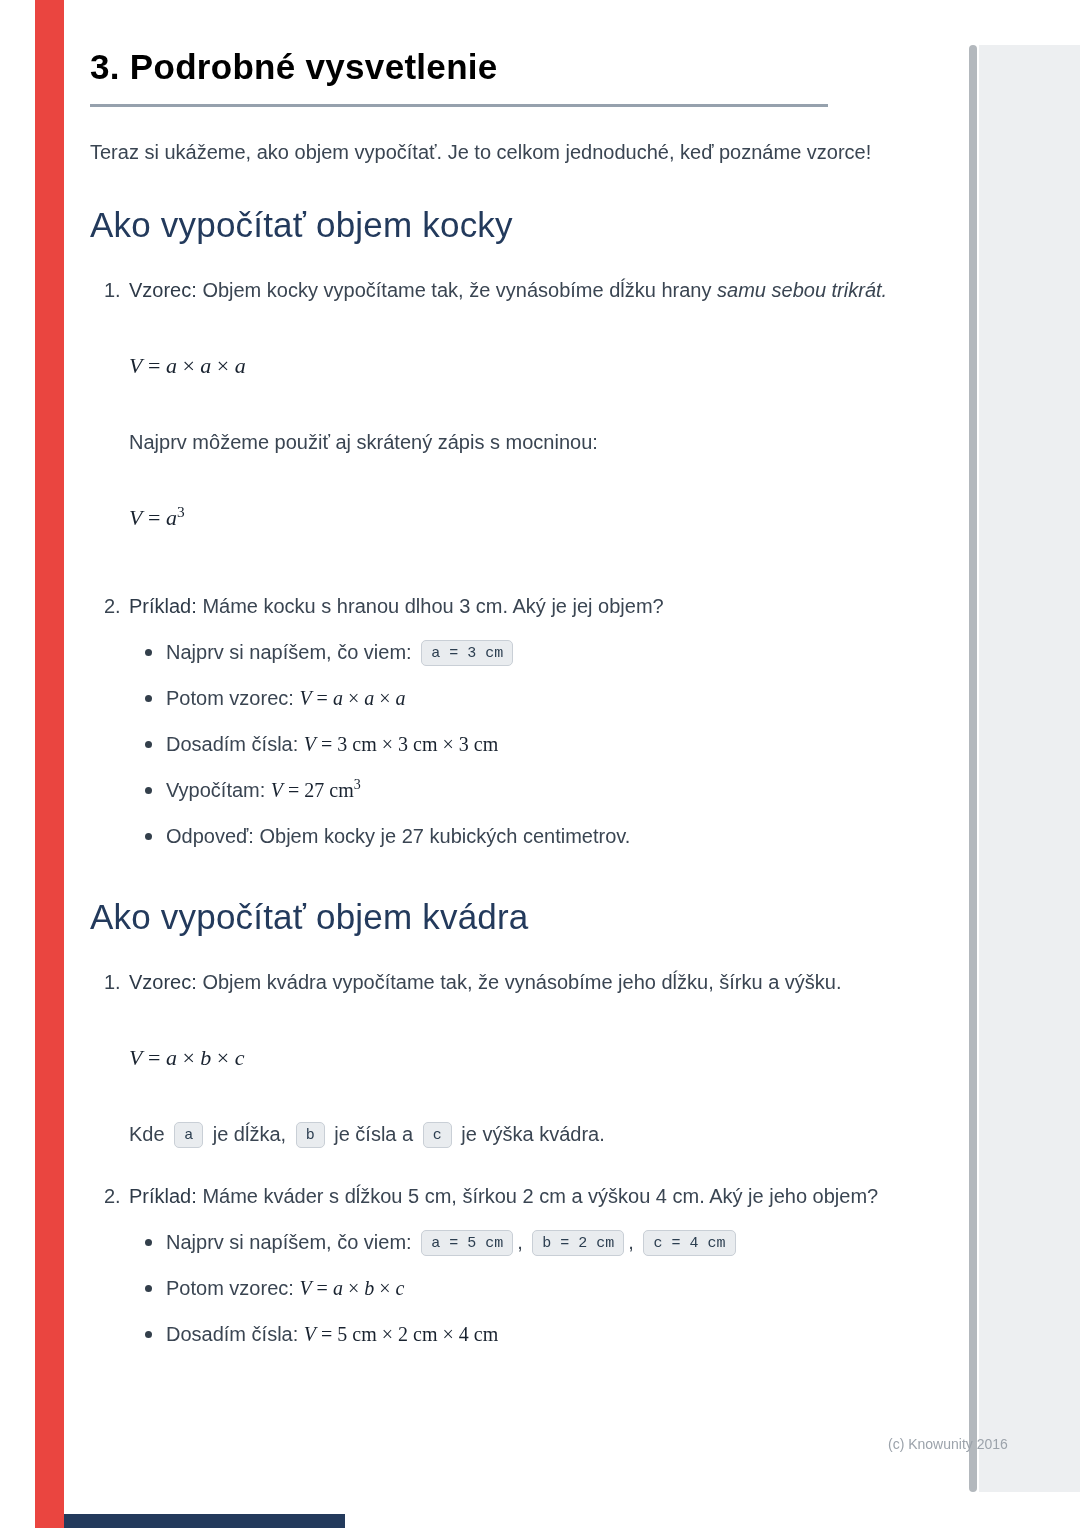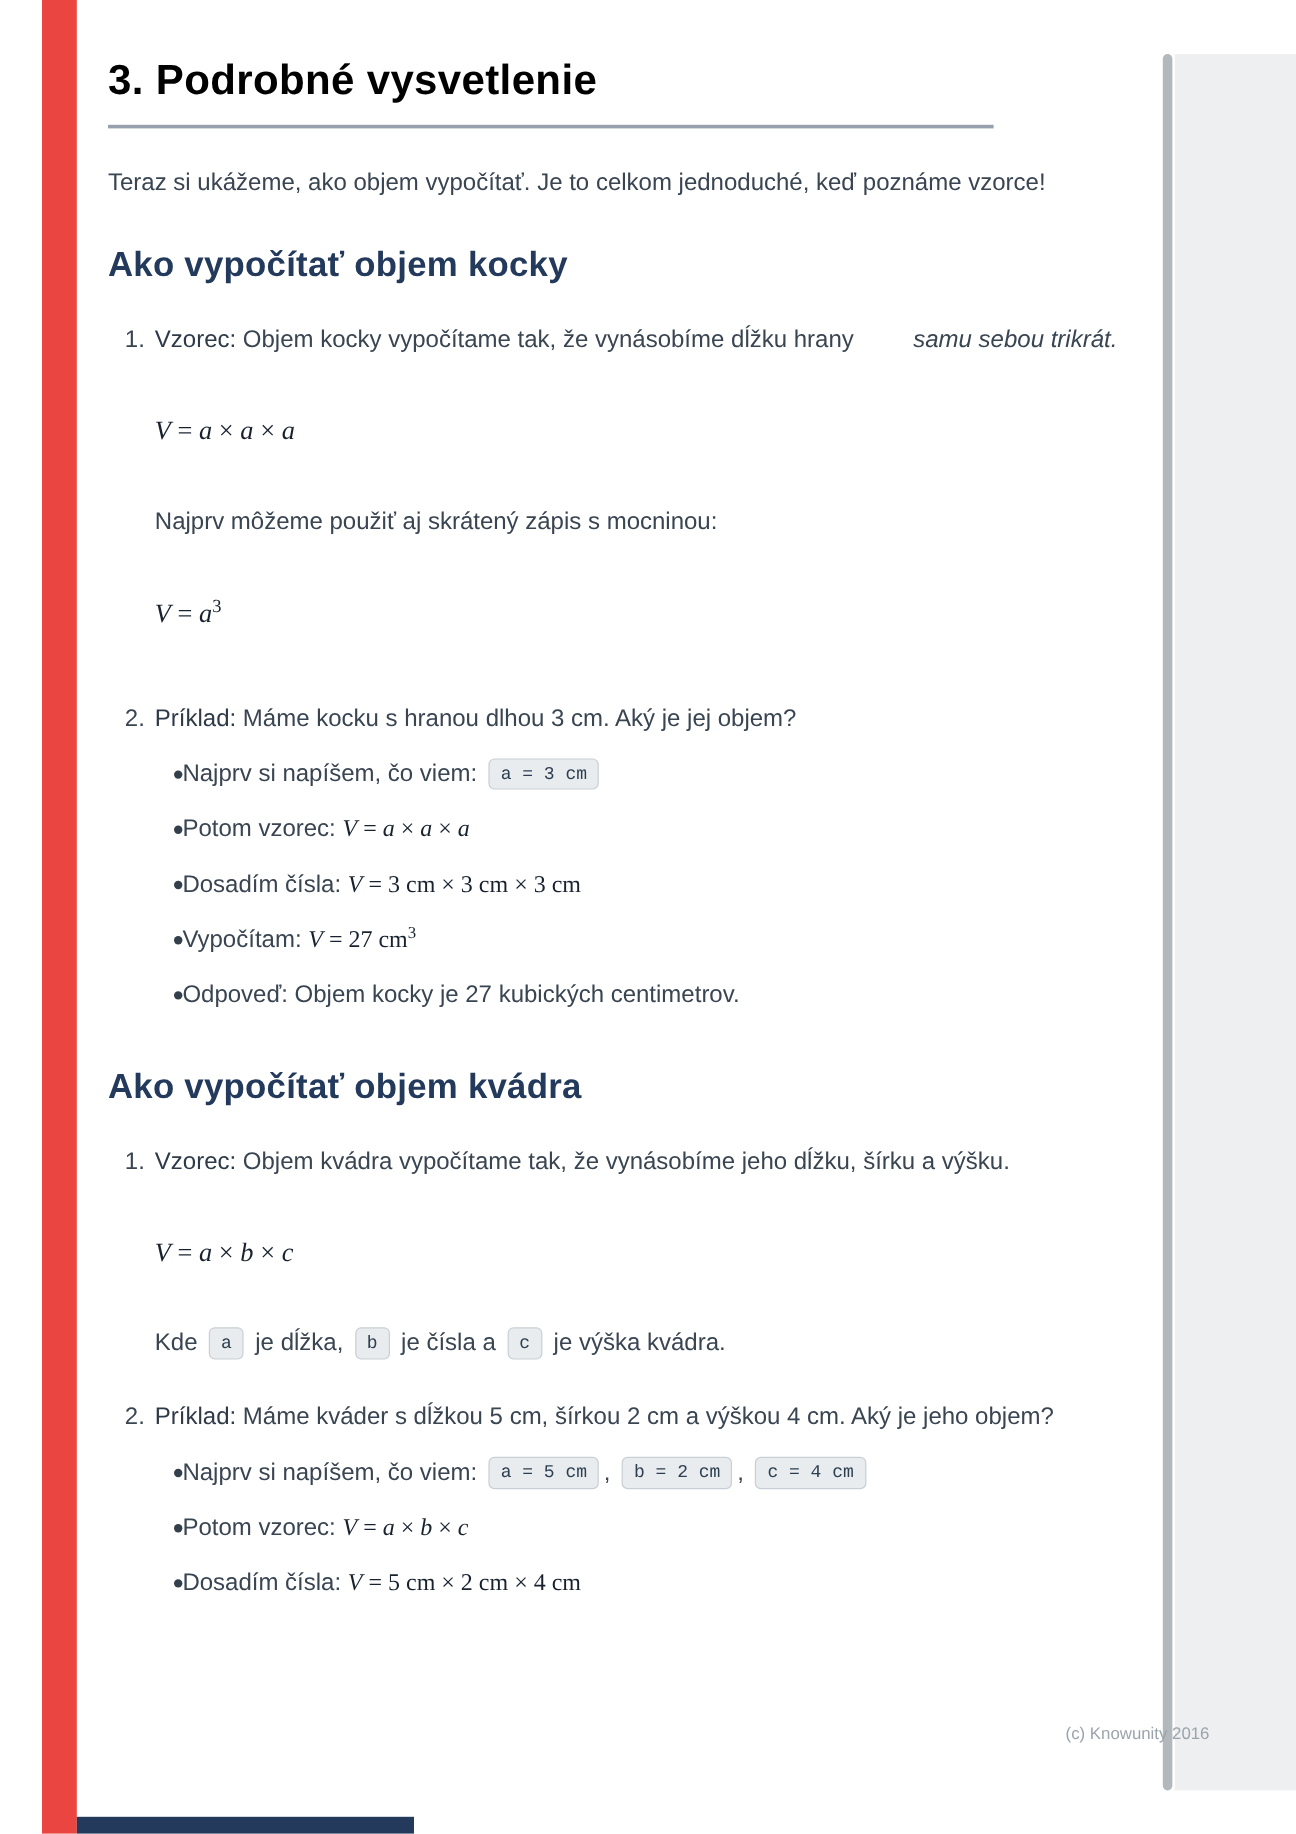--- a/index.html
+++ b/index.html
@@ -14,33 +14,33 @@
   .red-stripe { position:absolute; left:35px; top:0; width:29px; height:1528px; background:#ea4540; z-index:2; }
   .right-panel { position:absolute; left:979px; top:45px; width:101px; height:1447px; background:#edeff1; z-index:1; }
   .scrollbar-thumb { position:absolute; left:969px; top:45px; width:8px; height:1447px; background:#b3b8bd; border-radius:4px; z-index:3; }
   .bottom-bar { position:absolute; left:64px; top:1514px; width:281px; height:14px; background:#233a5c; z-index:2; }
   .credit { position:absolute; left:888px; top:1436px; font-size:14px; color:#9ca3ab; z-index:4; white-space:nowrap; }
 
   .content { position:absolute; left:90px; top:46px; width:850px; z-index:2; }
 
   h1 { font-size:35px; font-weight:800; color:#000000; letter-spacing:0.3px; line-height:1.2; }
   .h1-rule { width:738px; height:3px; background:#96a1ad; margin:16px 0 26px; }
-  h2 { font-size:29px; font-weight:700; color:#233a5c; letter-spacing:0.2px; margin:34px 0 26px; }
+  h2 { font-size:35px; font-weight:400; color:#233a5c; letter-spacing:0.2px; margin:34px 0 26px; }
 
   p, .oitem { font-size:20px; line-height:1.9; }
   .intro { text-align:justify; margin-bottom:6px; }
   .just { text-align:justify; }
 
   .olist { margin-bottom:4px; }
   .oitem { display:flex; gap:7px; padding-left:14px; margin-bottom:12px; }
   .num { min-width:18px; flex-shrink:0; }
   .ibody { flex:1; min-width:0; }
 
   strong { font-weight:normal; color:#2e3a48; }
-  em { font-style:italic;margin-left:44px; }
+  em { font-style:italic; }
 
   .math { font-family:"Liberation Serif","DejaVu Serif",serif; color:#18222f; }
   .math .m-i { font-style:italic; }
   .math sup { font-size:70%; }
   .formula { text-align:left; margin:36px 0; font-size:22px; }
 
   .kde { margin:6px 0 12px; }
 
   .code {
     font-family:"Liberation Mono","DejaVu Sans Mono",monospace;
@@ -51,21 +51,21 @@
     padding:3px 9px 2px;
     color:#2c3e50;
     margin:0 4px;
     white-space:nowrap;
     display:inline-block;
     line-height:1.3;
     vertical-align:2px;
   }
 
   .ulist { margin-top:8px; }
-  .uitem { display:flex; padding-left:16px; margin-bottom:8px; align-items:flex-start; }
+  .uitem { display:flex; gap:14px; padding-left:16px; margin-bottom:8px; align-items:flex-start; }
   .dot { width:7px; height:7px; border-radius:50%; background:#333f4b; margin-top:16px; flex-shrink:0; }
   .uitem p { flex:1; min-width:0; }
 </style>
 </head>
 <body>
 
 <div class="red-stripe"></div>
 <div class="right-panel"></div>
 <div class="scrollbar-thumb"></div>
 <div class="bottom-bar"></div>

